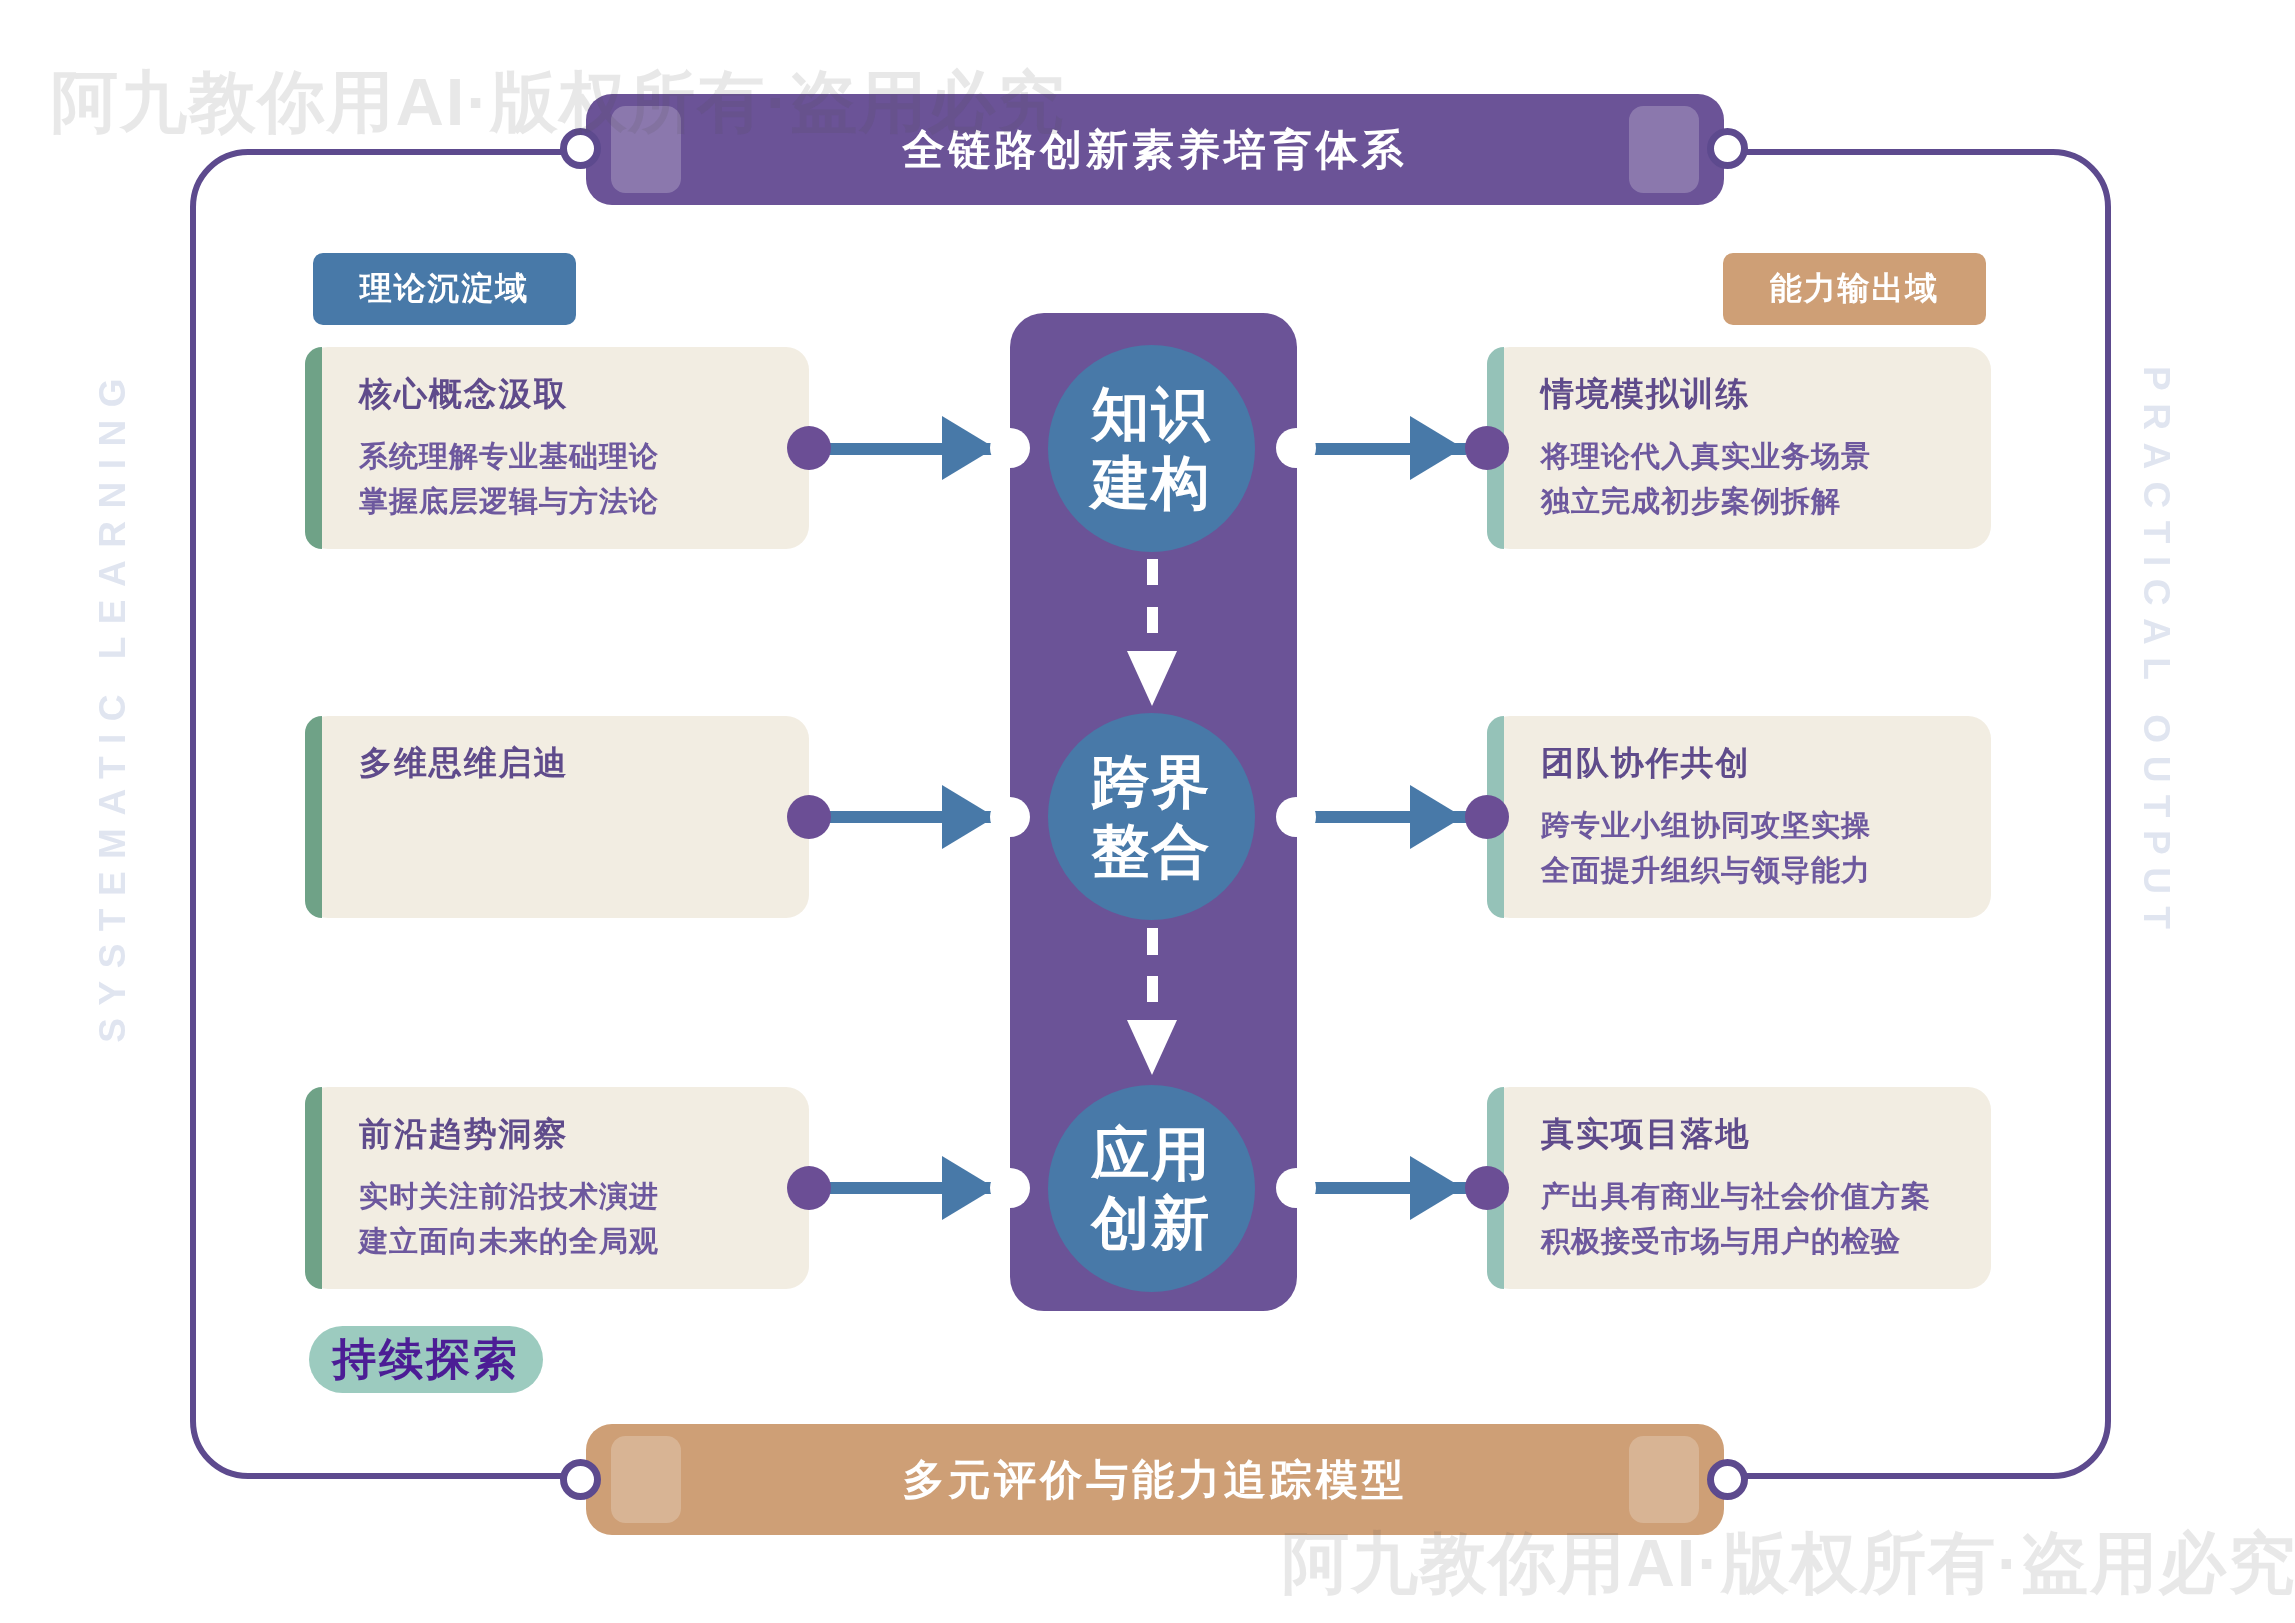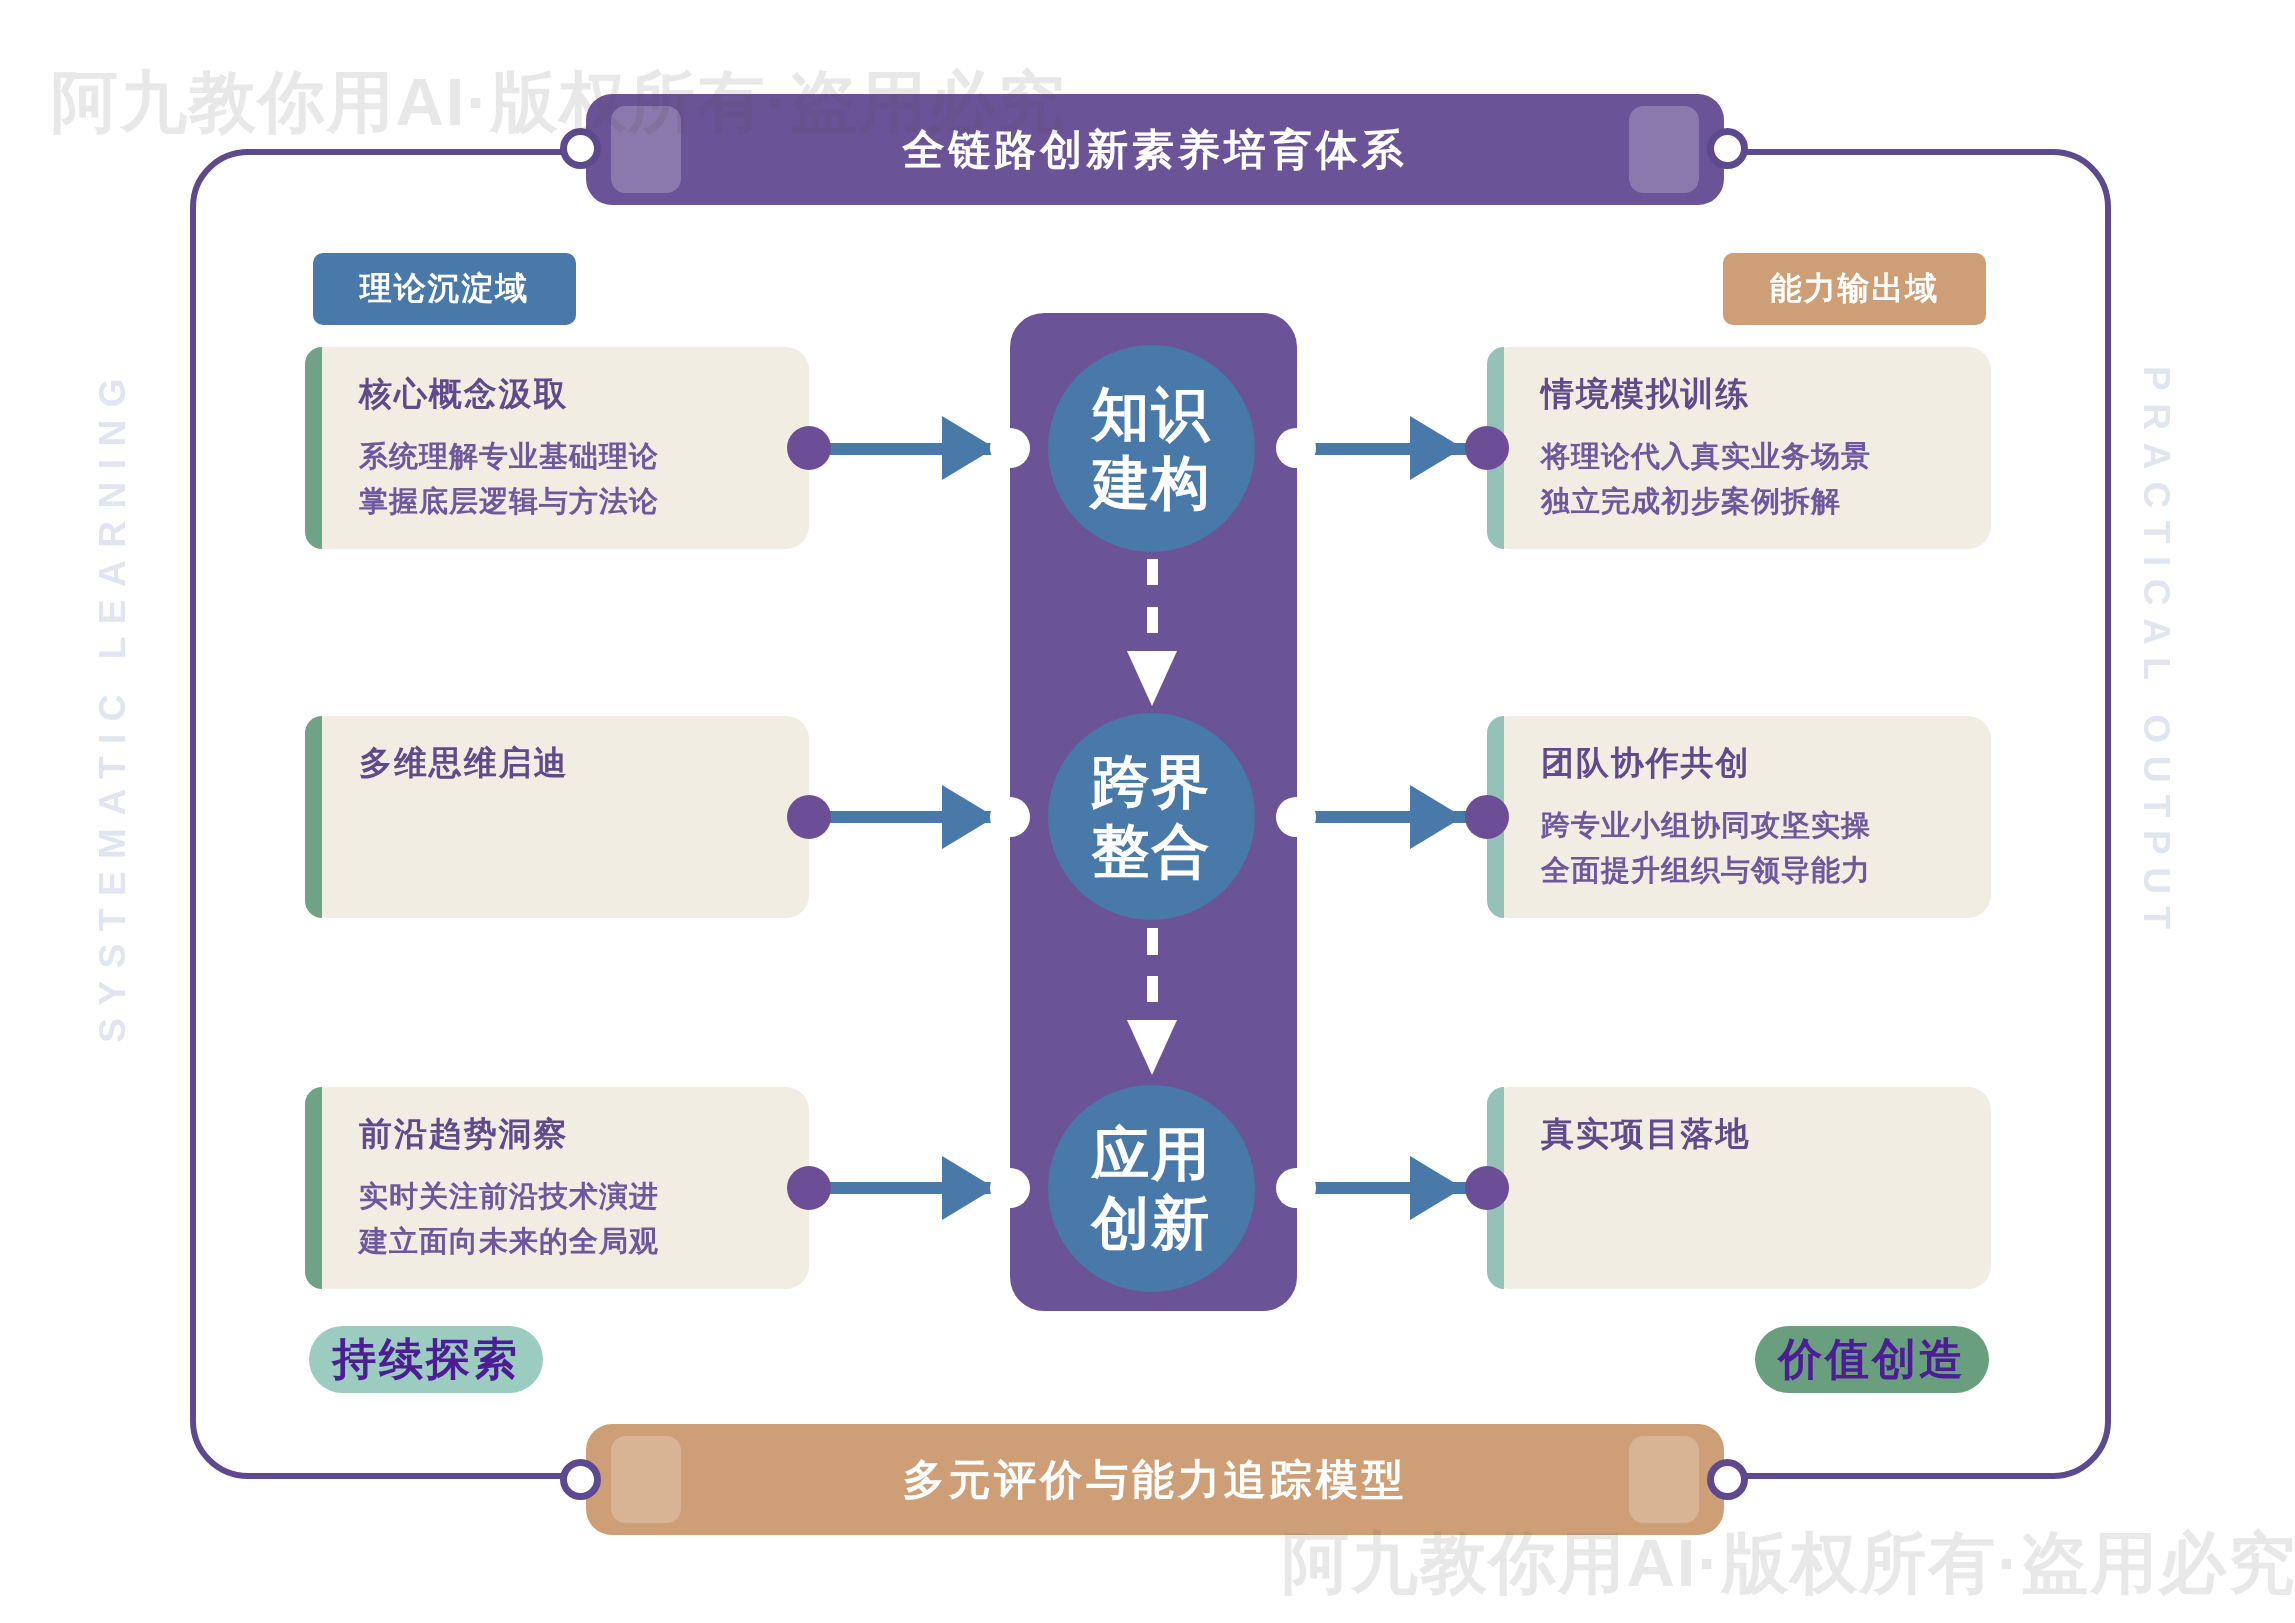--- a/index.html
+++ b/index.html
@@ -201,24 +201,25 @@
   </div>
   <div class="card card-right row-2">
     <div class="accent accent-teal"></div>
     <div class="card-title">团队协作共创</div>
     <div class="card-body">跨专业小组协同攻坚实操
 全面提升组织与领导能力</div>
   </div>
   <div class="card card-right row-3">
     <div class="accent accent-teal"></div>
     <div class="card-title">真实项目落地</div>
+    <div class="card-body">产出具有商业与社会价值方案
+积极接受市场与用户的检验</div>
   </div>
 
   <div class="pill pill-left">持续探索</div>
-  <div class="pill pill-right">价值创造</div>
 
   <div class="banner banner-bottom">
     <div class="banner-deco deco-left"></div>
     <div class="banner-deco deco-right"></div>
     <div class="banner-title">多元评价与能力追踪模型</div>
   </div>
   <div class="link-ring" style="left:560px;top:1459px;"></div>
   <div class="link-ring" style="left:1707px;top:1459px;"></div>
 
   <div class="watermark wm-top">阿九教你用AI·版权所有·盗用必究</div>

